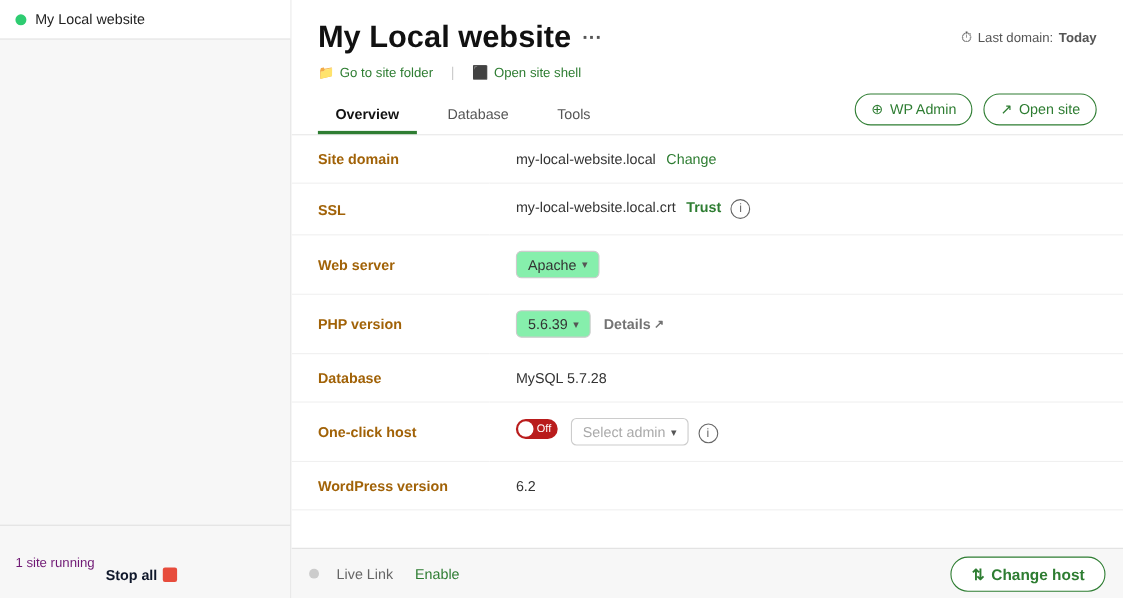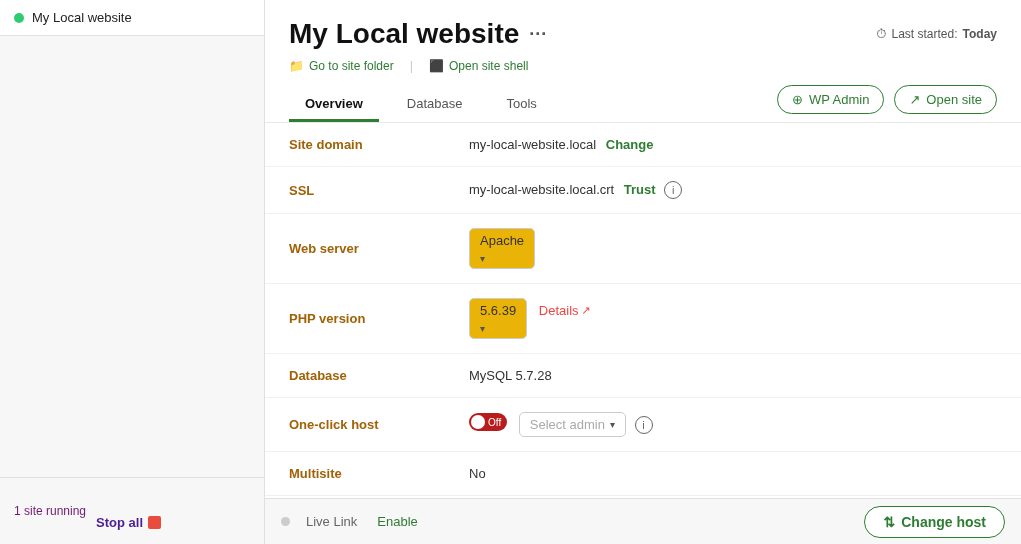--- a/index.html
+++ b/index.html
@@ -7,21 +7,21 @@
     
     .app-container { display: flex; flex: 1; overflow: hidden; }
     
     
     .sidebar { width: 265px; background: #f7f7f7; border-right: 1px solid #e0e0e0; display: flex; flex-direction: column; }
     .sidebar-site-item { display: flex; align-items: center; gap: 8px; padding: 10px 14px; background: #fff; border-bottom: 1px solid #e0e0e0; cursor: pointer; }
     .site-status-dot { width: 10px; height: 10px; border-radius: 50%; background: #2ecc71; flex-shrink: 0; }
     .site-name-label { font-size: 13px; font-weight: 500; color: #222; }
     .sidebar-footer { margin-top: auto; padding: 14px; border-top: 1px solid #e0e0e0; display: flex; align-items: center; gap: 10px; }
     .sites-running-text { font-size: 12px; color: #701a75; }
-    .stop-all-btn { display: flex; align-items: center; gap: 5px; color: #4c1d95; font-weight: 600; font-size: 13px; cursor: pointer; margin-top: 23px; }
+    .stop-all-btn { display: flex; align-items: center; gap: 5px; color: #0f172a; font-weight: 600; font-size: 13px; cursor: pointer; margin-top: 23px; }
     .stop-square { width: 13px; height: 13px; background: #e74c3c; border-radius: 2px; }
 
     
     .main { flex: 1; background: #fff; display: flex; flex-direction: column; overflow: hidden; }
 
     
     .main-header { padding: 18px 24px 0 24px; border-bottom: 1px solid #e8e8e8; }
     .header-top { display: flex; align-items: center; justify-content: space-between; margin-bottom: 8px; }
     .site-title { font-size: 28px; font-weight: 700; color: #111; display: flex; align-items: center; gap: 10px; }
     .more-dots { font-size: 18px; color: #555; cursor: pointer; }
@@ -41,30 +41,30 @@
     
     .btn-outline { display: flex; align-items: center; gap: 6px; border: 1.5px solid #2e7d32; color: #2e7d32; background: transparent; border-radius: 20px; padding: 6px 14px; font-size: 13px; cursor: pointer; font-weight: 500; }
 
     
     .content-area { flex: 1; overflow-y: auto; padding: 0; }
     .info-table { width: 100%; border-collapse: collapse; }
     .info-table tr { border-bottom: 1px solid #f0f0f0; }
     .info-table td { padding: 14px 24px; vertical-align: middle; }
     .info-table td:first-child { width: 180px; color: #a16207; font-weight: 700; font-size: 13px; }
     .info-table td:last-child { color: #333; font-size: 13px; }
-    .change-link { color: #2e7d32; font-weight: 700; cursor: pointer; margin-left: 6px; }
+    .change-link { color: #2e7d32; font-weight: 400; cursor: pointer; margin-left: 6px; }
     .trust-link { color: #2e7d32; font-weight: 600; cursor: pointer; margin-left: 6px; }
     .info-icon { display: inline-flex; align-items: center; justify-content: center; width: 18px; height: 18px; border: 1.5px solid #666; border-radius: 50%; font-size: 11px; color: #666; cursor: pointer; margin-left: 5px; }
 
     
-    .dropdown-select { display: inline-flex; align-items: flex-start; gap: 5px; border: 1.5px solid #ccc; border-radius: 5px; padding: 4px 10px; background: #eab308; cursor: pointer; font-size: 13px; color: #333; flex-direction: column; }
+    .dropdown-select { display: inline-flex; align-items: center; gap: 5px; border: 1.5px solid #ccc; border-radius: 5px; padding: 4px 10px; background: #86efac; cursor: pointer; font-size: 13px; color: #333; }
     .chevron-down { font-size: 10px; color: #555; }
 
     
-    .details-link { color: #ef4444; font-weight: 400; cursor: pointer; margin-left: 8px; display: inline-flex; align-items: center; gap: 3px; }
+    .details-link { color: #737373; font-weight: 700; cursor: pointer; margin-left: 8px; display: inline-flex; align-items: center; gap: 3px; }
     .ext-link-icon { font-size: 11px; }
 
     
     .toggle-container { display: inline-flex; align-items: center; gap: 6px; }
     .toggle-off { display: inline-flex; align-items: center; background: #b91c1c; border-radius: 12px; padding: 2px 6px 2px 2px; gap: 3px; font-size: 10px; color: #fff; cursor: pointer; }
     .toggle-circle { width: 14px; height: 14px; background: #fff; border-radius: 50%; }
 
     
     .admin-select { display: inline-flex; align-items: center; gap: 5px; border: 1.5px solid #ccc; border-radius: 5px; padding: 4px 10px; background: #fff; cursor: pointer; font-size: 13px; color: #888; margin-left: 8px; }
 
@@ -100,21 +100,21 @@
   <div class="main">
 
     <div class="main-header">
       <div class="header-top">
         <div class="site-title">
           <span>My Local website</span>
           <span class="more-dots">···</span>
         </div>
         <div class="last-started">
           <span class="clock-icon">⏱</span>
-          <span>Last started:</span>
+          <span>Last domain:</span>
           <strong>Today</strong>
         </div>
       </div>
       <div class="header-actions">
         <a class="header-link">
           <span>📁</span>
           <span>Go to site folder</span>
         </a>
         <span class="header-divider">|</span>
         <a class="header-link">
@@ -201,25 +201,25 @@
                 </div>
               </div>
               <div class="admin-select">
                 <span style="color:#aaa;">Select admin</span>
                 <span class="chevron-down">▾</span>
               </div>
               <span class="info-icon">i</span>
             </td>
           </tr>
 
-
-          <tr>
-            <td>Multisite</td>
-            <td>No</td>
-          </tr>
+          <tr>
+            <td>WordPress version</td>
+            <td>6.2</td>
+          </tr>
+
         </tbody>
       </table>
     </div>
 
     <div class="footer-bar">
       <div class="live-link-dot"></div>
       <span class="live-link-label">Live Link</span>
       <span class="enable-link">Enable</span>
       <button class="connect-host-btn">
         <span>⇅</span>

